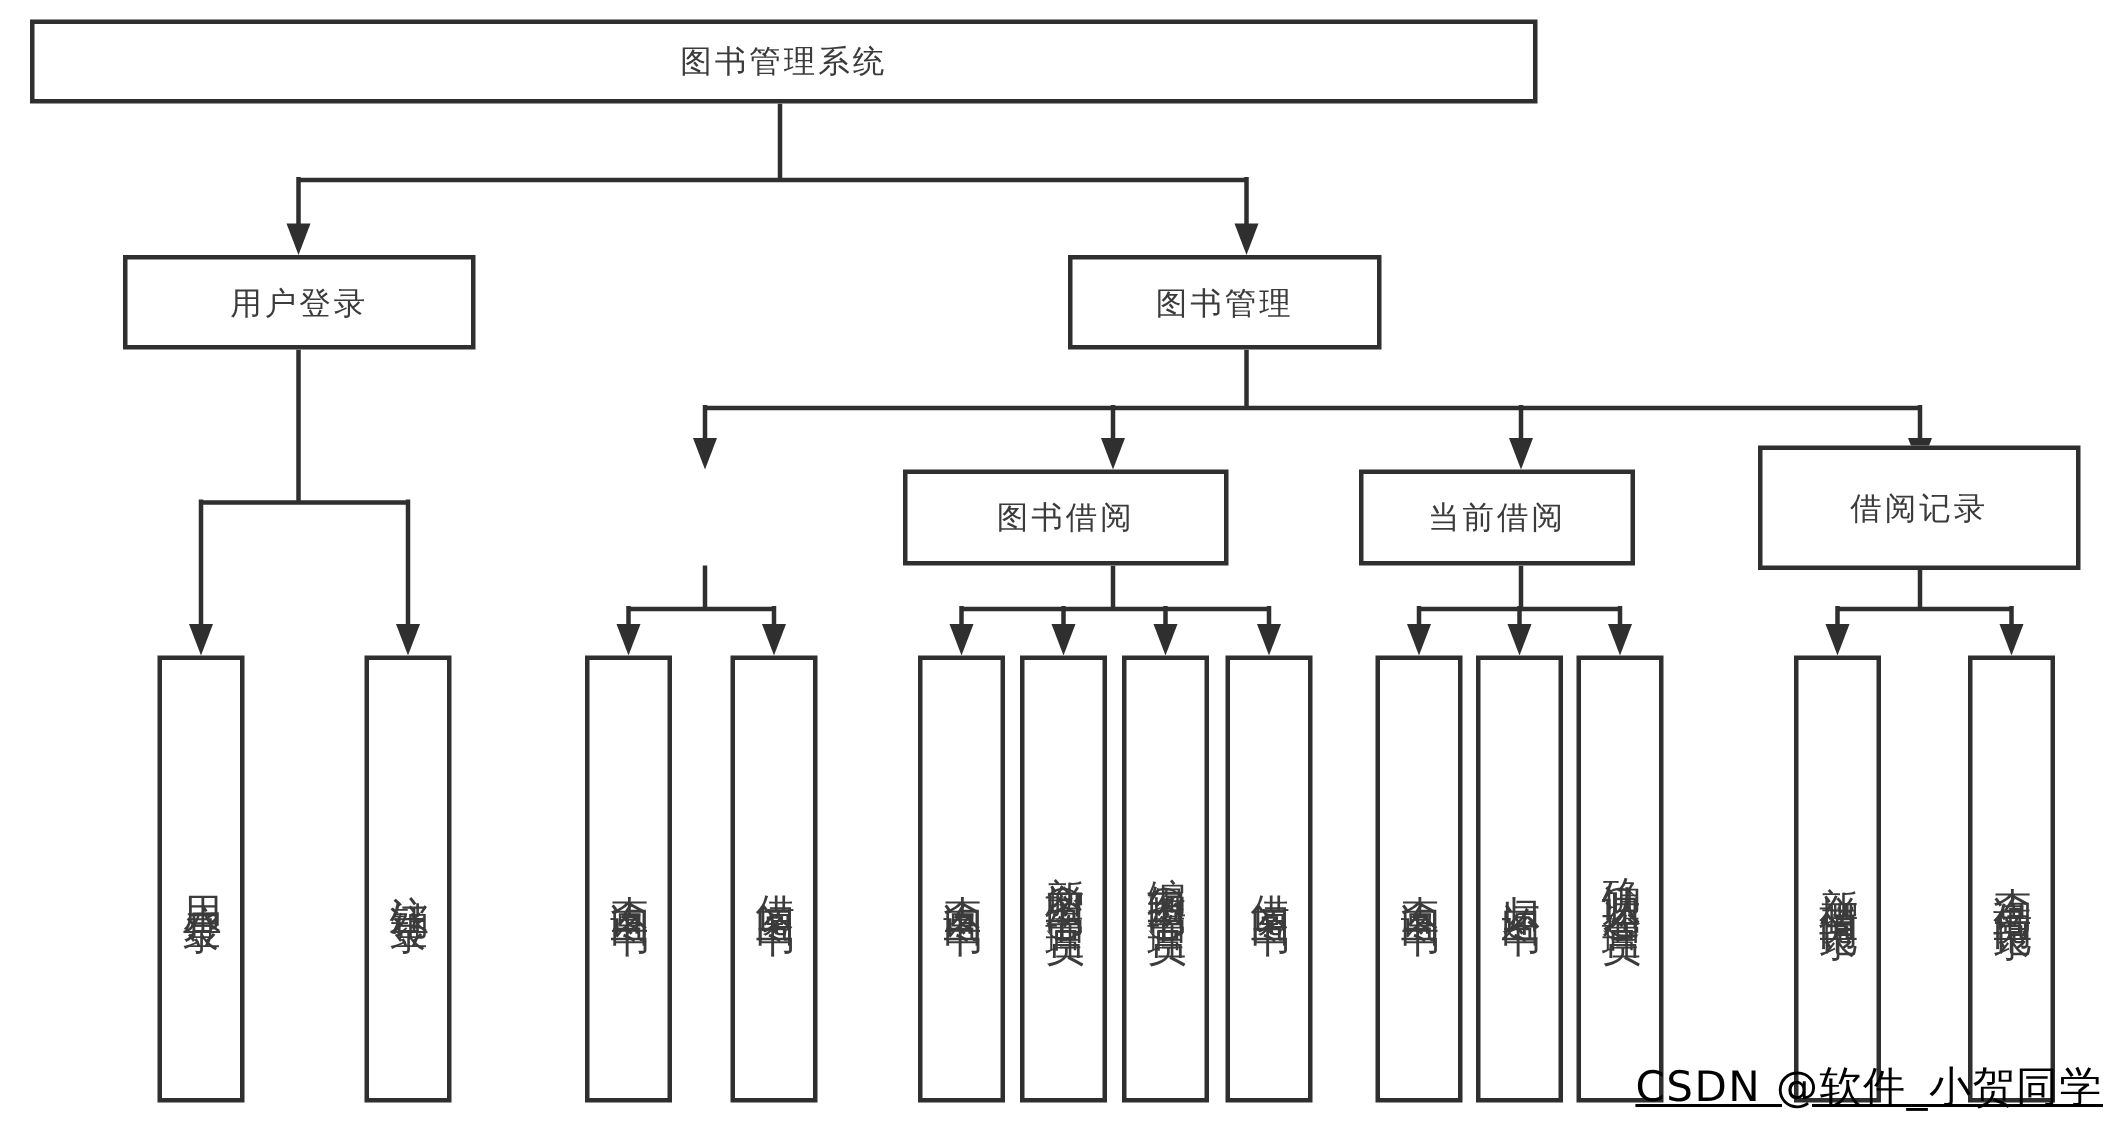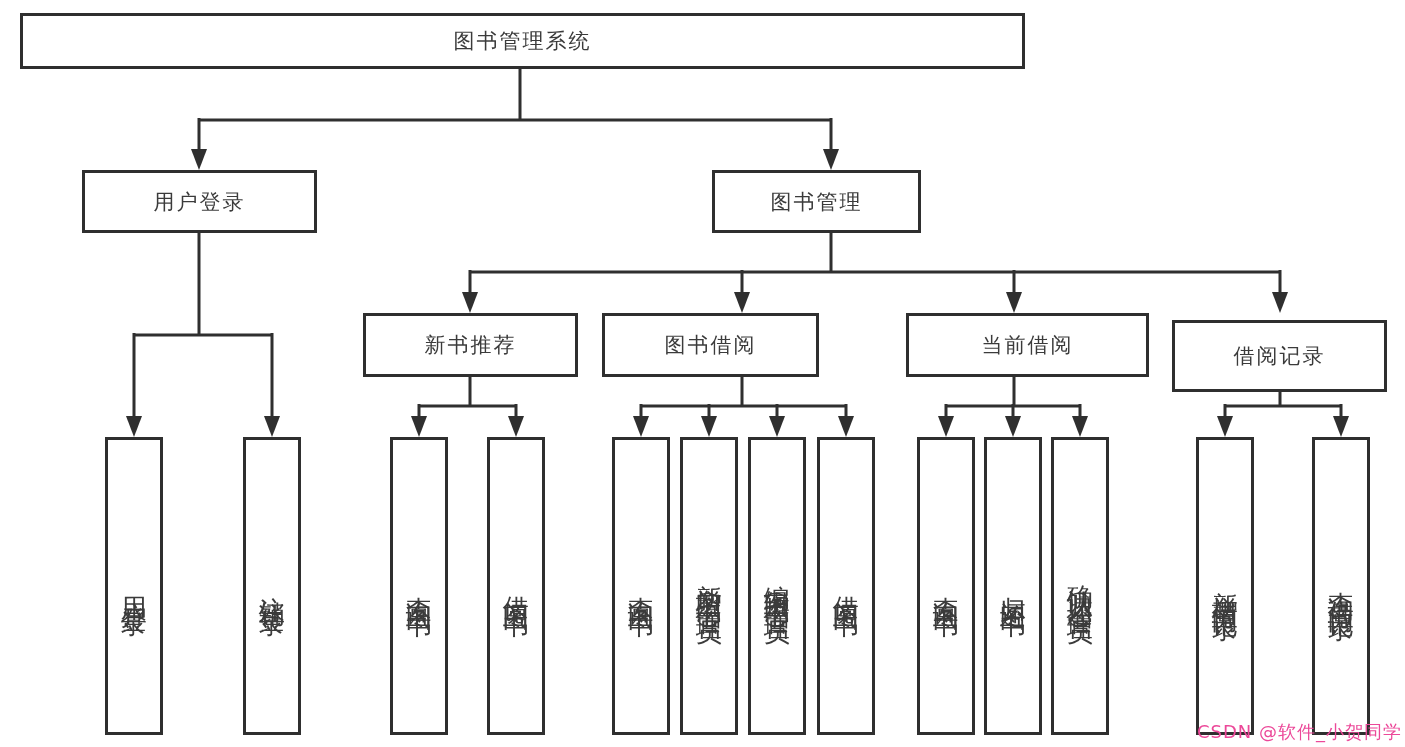--- a/index.html
+++ b/index.html
@@ -36,24 +36,25 @@
     text-orientation: mixed;
     font-size: 26px;
     line-height: 1.1;
     letter-spacing: 5px;
     white-space: nowrap;
   }
   .watermark {
     position: absolute;
     right: 3px;
     bottom: 3px;
-    font-size: 18px;
-    color: #ec4899;
+    font-size: 28px;
+    color: #000000;
     letter-spacing: 1px;
     white-space: nowrap;
+    text-decoration: underline;
   }
 </style>
 </head>
 <body>
 
 <div class="canvas">
 
   <svg class="connectors" width="1405" height="747" viewBox="0 0 1405 747" fill="none" stroke="#2f2f2f" stroke-width="3">
 
     <g>
@@ -108,30 +109,27 @@
     <span class="label">图书管理系统</span>
   </div>
 
   <div class="box h" style="left:82px; top:170px; width:235px; height:63px">
     <span class="label">用户登录</span>
   </div>
   <div class="box h" style="left:712px; top:170px; width:209px; height:63px">
     <span class="label">图书管理</span>
   </div>
 
-  <div class="box h" style="left:363px; top:313px; width:215px; height:64px">
-    <span class="label">新书推荐</span>
-  </div>
   <div class="box h" style="left:602px; top:313px; width:217px; height:64px">
     <span class="label">图书借阅</span>
   </div>
-  <div class="box h" style="left:906px; top:313px; width:243px; height:64px">
+  <div class="box h" style="left:906px; top:313px; width:184px; height:64px">
     <span class="label">当前借阅</span>
   </div>
-  <div class="box h" style="left:1172px; top:320px; width:215px; height:72px">
+  <div class="box h" style="left:1172px; top:297px; width:215px; height:83px">
     <span class="label">借阅记录</span>
   </div>
 
   <div class="box v" style="left:105px; top:437px; width:58px; height:298px">
     <span class="label">用户登录</span>
   </div>
   <div class="box v" style="left:243px; top:437px; width:58px; height:298px">
     <span class="label">注销登录</span>
   </div>
 

